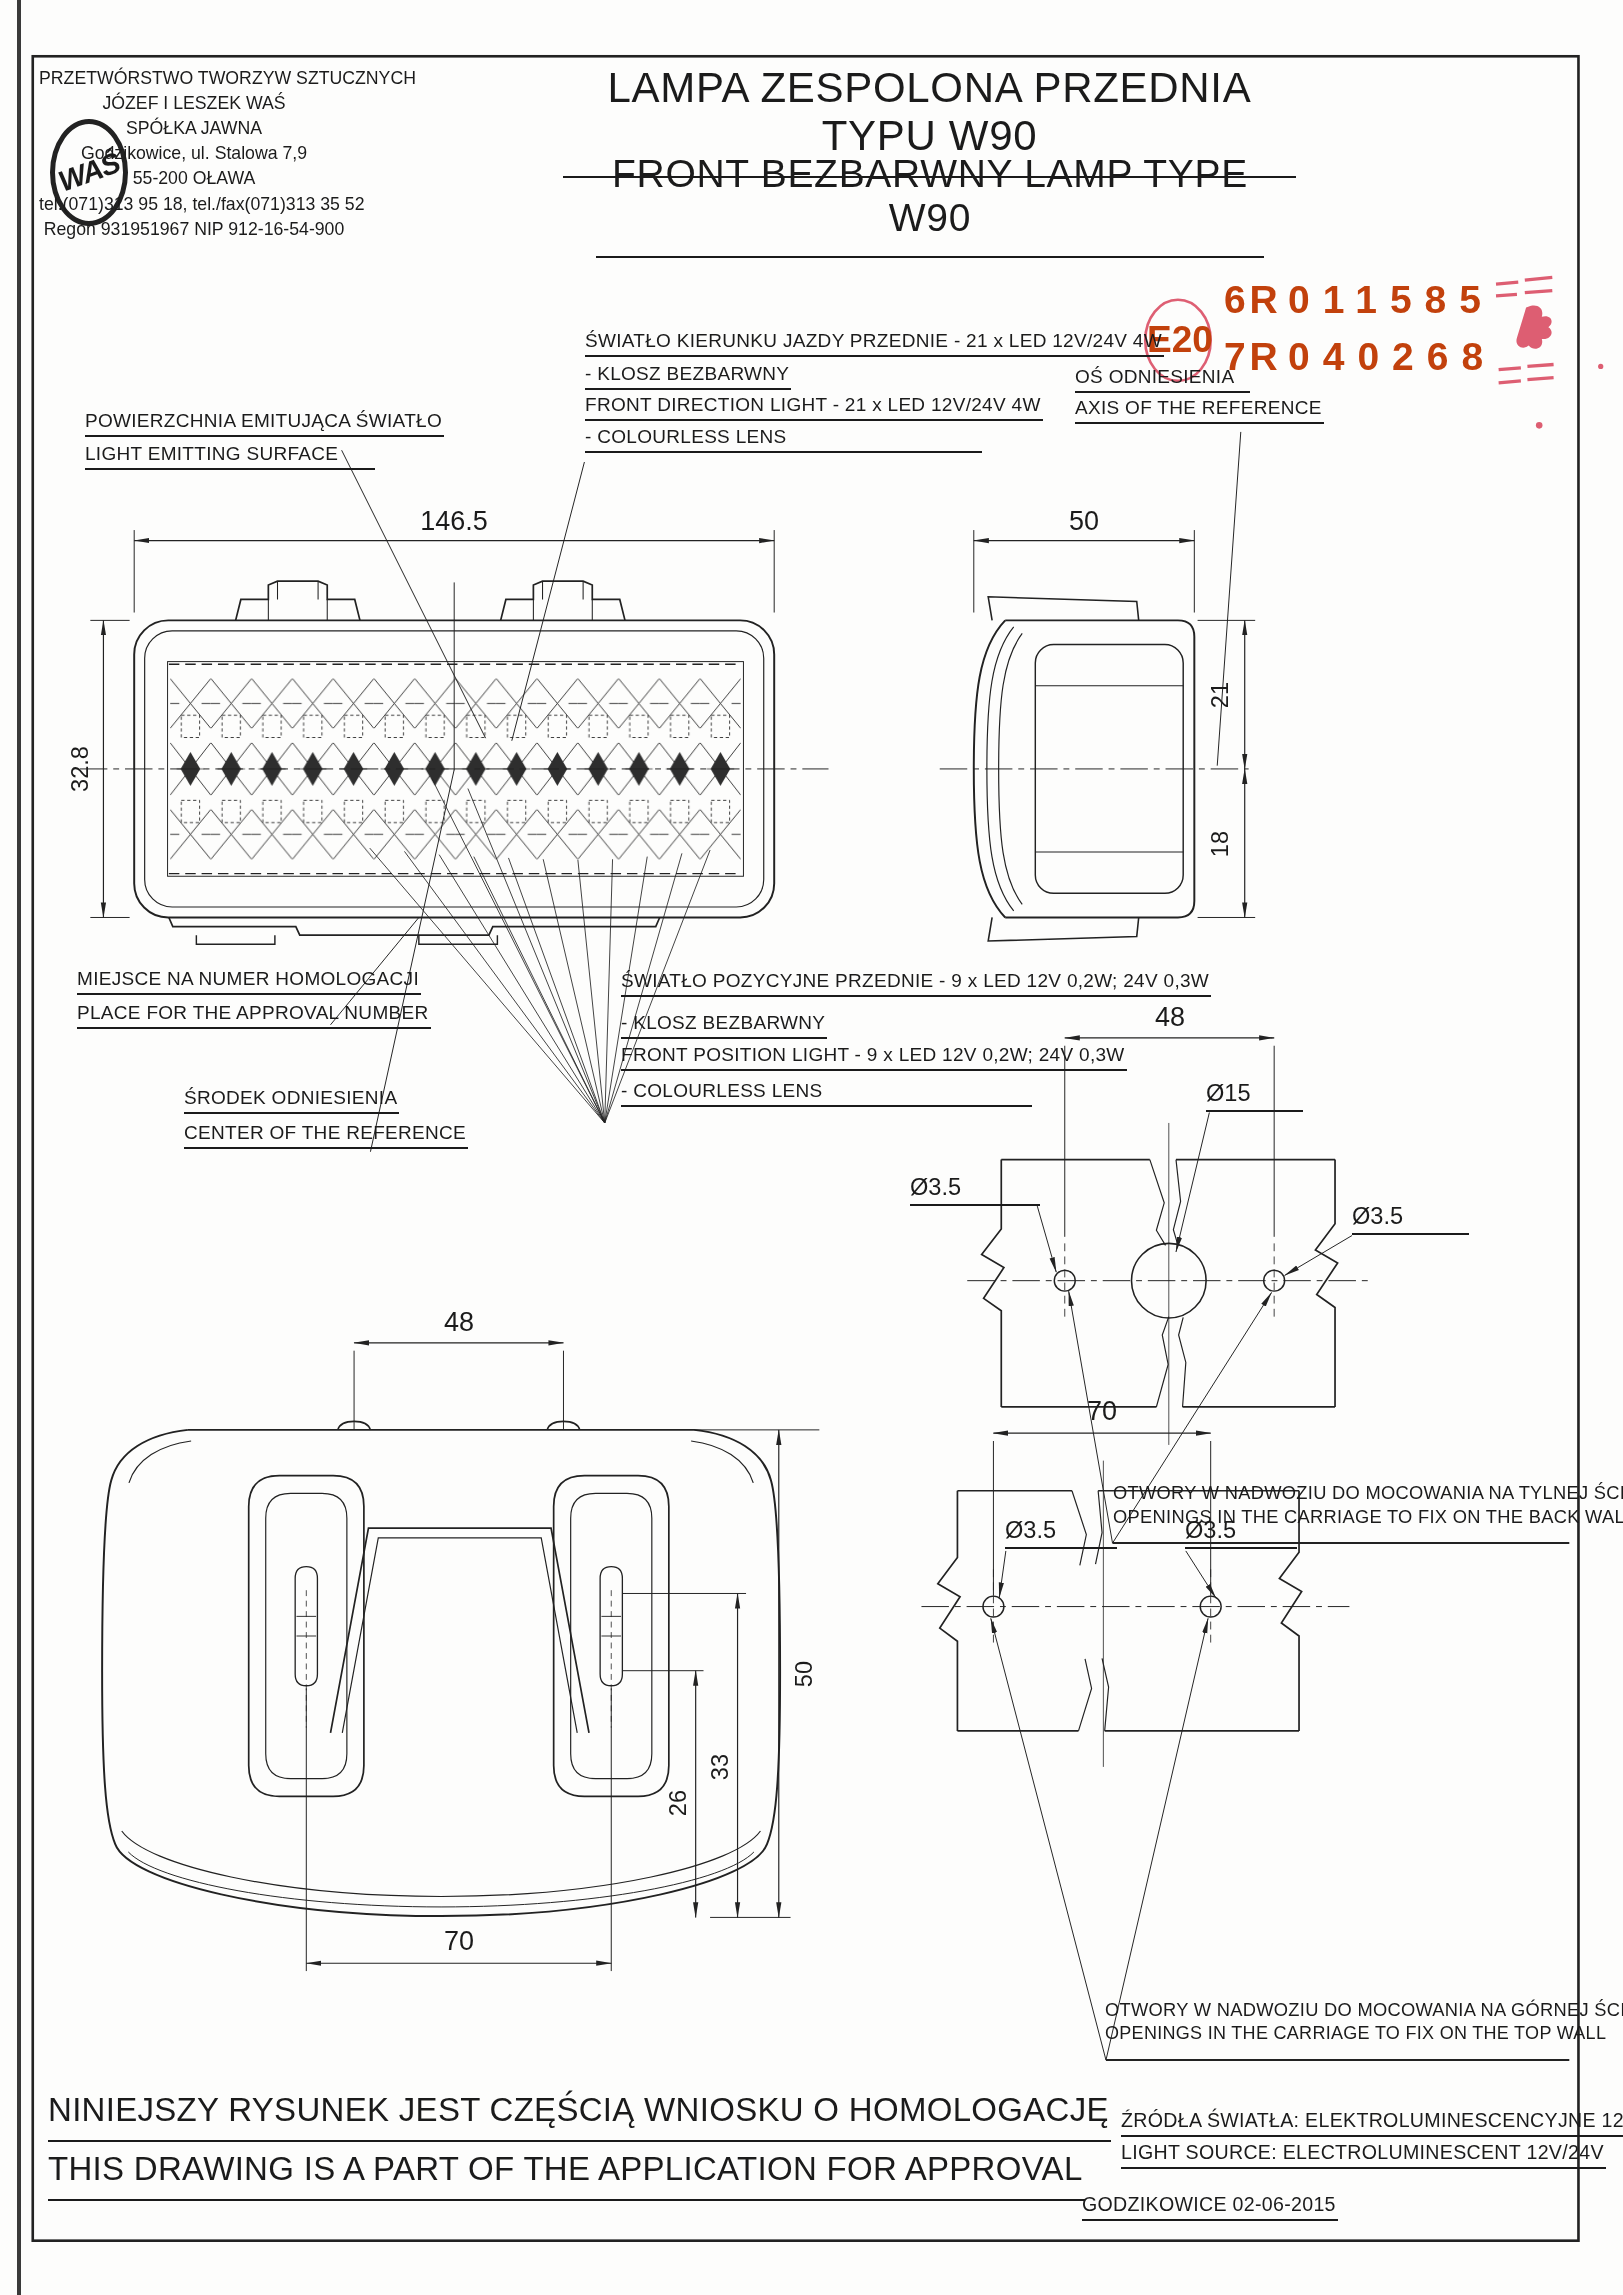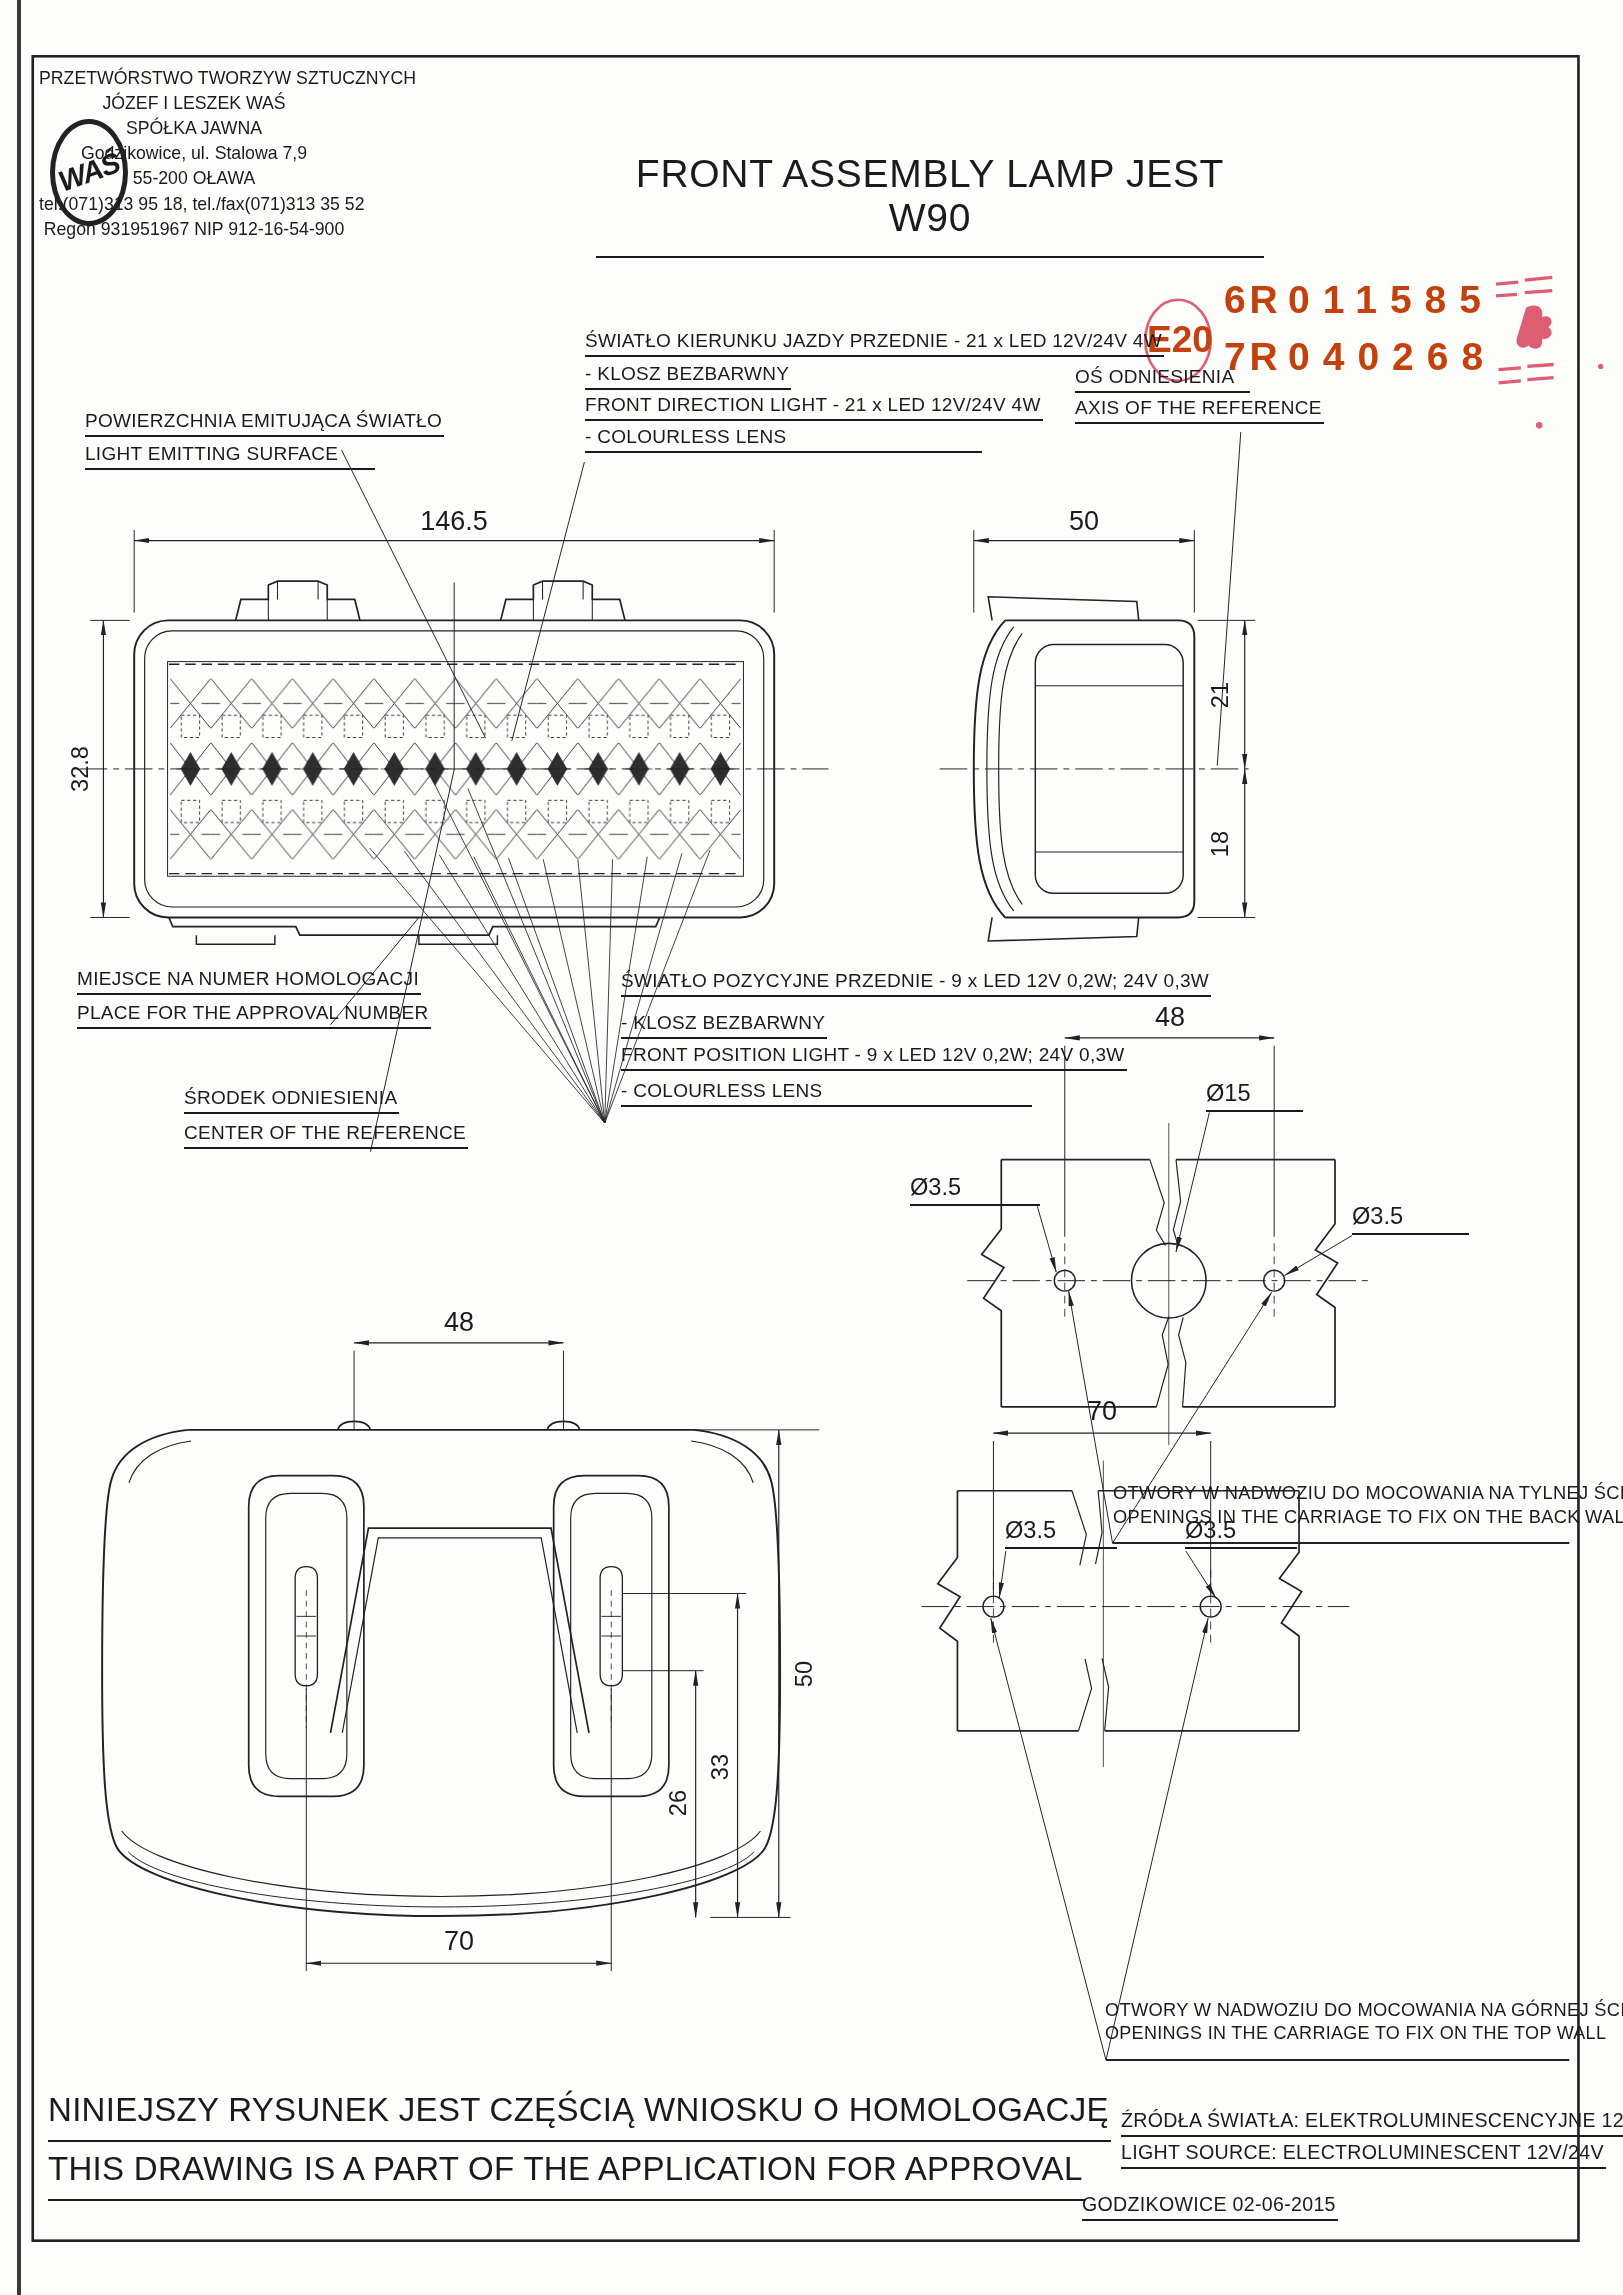--- a/index.html
+++ b/index.html
@@ -205,21 +205,22 @@
       <span>WAŚ</span>
     </div>
   <div class="co" style="top:68px">PRZETWÓRSTWO TWORZYW SZTUCZNYCH</div>
   <div class="co" style="top:93px">JÓZEF I LESZEK WAŚ</div>
   <div class="co" style="top:118px">SPÓŁKA JAWNA</div>
   <div class="co" style="top:143px">Godzikowice, ul. Stalowa 7,9</div>
   <div class="co" style="top:168px">55-200  OŁAWA</div>
   <div class="co" style="top:194px">tel.(071)313 95 18, tel./fax(071)313 35 52</div>
   <div class="co" style="top:219px">Regon 931951967 NIP 912-16-54-900</div>
 
-  <div class="title2"><span class="u">FRONT ASSEMBLY LAMP JEST W90</span></div>
+  <div class="title1"><span class="u">LAMPA ZESPOLONA PRZEDNIA  TYPU W90</span></div>
+  <div class="title2"><span class="u">FRONT BEZBARWNY LAMP TYPE W90</span></div>
 
   <div class="stamp" style="left:1147px;top:319px;font-size:37px;">E20</div>
   <div class="stamp" style="left:1224px;top:278px;font-size:39px;letter-spacing:3.9px;">6R</div>
   <div class="stamp" style="left:1288px;top:278px;font-size:39px;letter-spacing:13px;">011585</div>
   <div class="stamp" style="left:1224px;top:335px;font-size:39px;letter-spacing:3.9px;">7R</div>
   <div class="stamp" style="left:1288px;top:335px;font-size:39px;letter-spacing:13px;">040268</div>
 
   <div class="lbl" style="left:85px;top:411px"><span class="u" style="min-width:288px">POWIERZCHNIA EMITUJĄCA ŚWIATŁO</span></div>
   <div class="lbl" style="left:85px;top:444px"><span class="u" style="min-width:288px">LIGHT EMITTING SURFACE</span></div>
 

